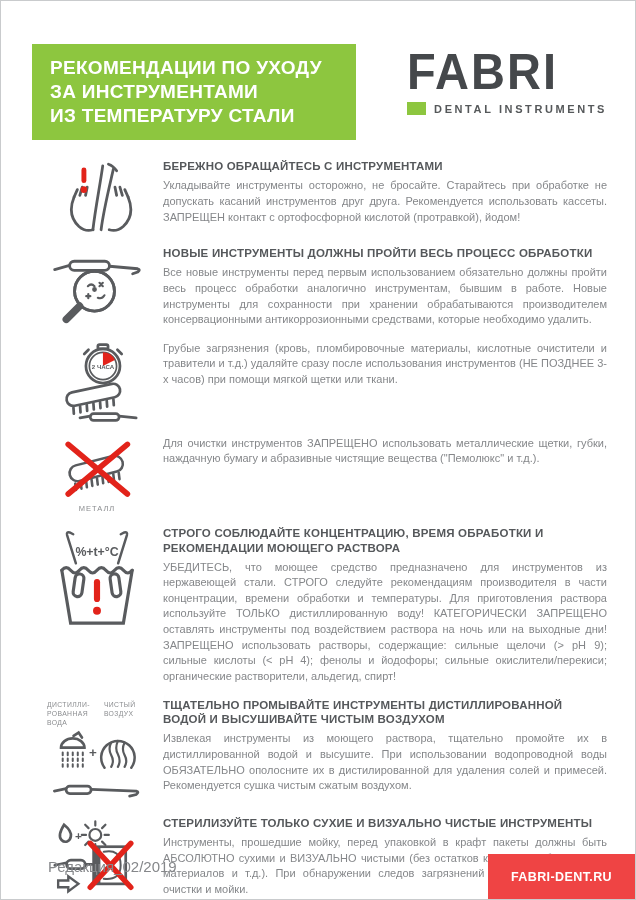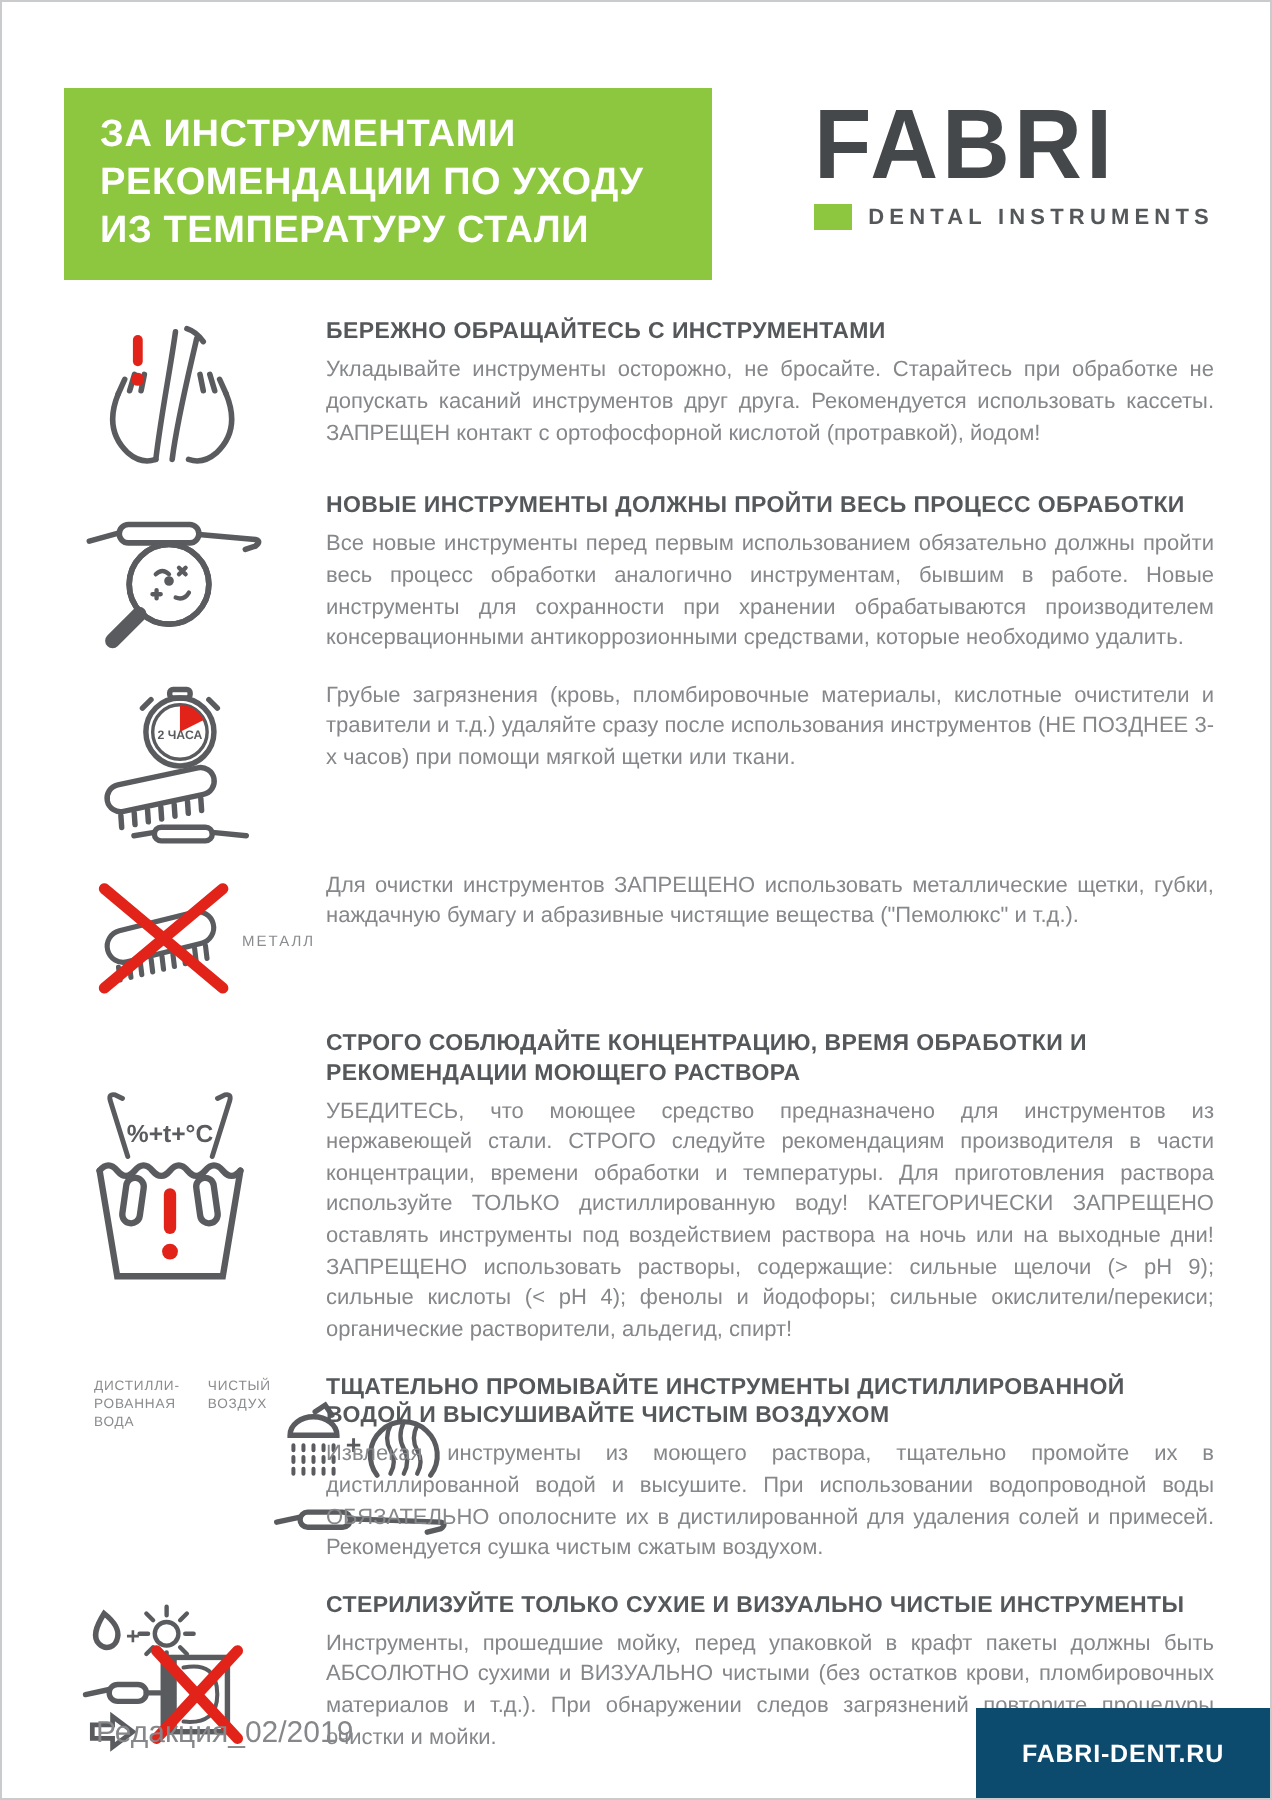--- a/index.html
+++ b/index.html
@@ -15,46 +15,46 @@
     font-weight:bold;font-size:19px;line-height:1.27;letter-spacing:.3px;width:288px;}
   .logo{width:200px;padding-top:4px;}
   .logo-word{font-weight:bold;font-size:47px;line-height:1;color:#45484b;
     letter-spacing:2px;transform:scaleY(1.05);}
   .logo-sub{display:flex;align-items:center;margin-top:7px;}
   .logo-chip{width:36px;height:13px;background:#8DC63F;margin-right:8px;}
   .logo-tag{font-size:11px;letter-spacing:2.6px;color:#55585a;font-weight:700;white-space:nowrap;}
   
   .content{padding:19px 28px 0 40px;}
   .section{display:flex;margin-bottom:13px;}
-  .icon-cell{width:112px;flex:0 0 112px;display:flex;
+  .icon-cell{width:112px;flex:0 0 112px;display:flex;flex-direction:column;
     align-items:center;justify-content:flex-start;padding-top:2px;}
   .txt-cell{flex:1;padding-left:10px;}
   h3{margin:0 0 4px 0;font-size:11.5px;color:#55585b;letter-spacing:.2px;line-height:1.3;}
   .body-text{margin:0;font-size:11px;color:#85878a;line-height:1.42;text-align:justify;}
   .icon-label{font-size:7.5px;color:#8a8c8f;letter-spacing:1px;margin-top:2px;text-align:center;}
   .icon-labels-top{display:flex;gap:14px;margin-bottom:2px;align-self:flex-start;padding-left:6px;}
   .icon-labels-top div{font-size:6.8px;color:#8a8c8f;letter-spacing:.4px;line-height:1.35;}
   .icon-labels-top span{display:block;}
   
   .edition{position:absolute;left:47px;bottom:24px;font-size:15px;color:#85878a;}
-  .site-badge{position:absolute;right:0;bottom:0;width:147px;height:45px;background:#0c4a6e;
+  .site-badge{position:absolute;right:0;bottom:0;width:147px;height:45px;background:#ef4444;
     display:flex;align-items:center;justify-content:center;color:#fff;font-weight:bold;
     font-size:12.5px;letter-spacing:.4px;}
   svg{display:block;}
   svg text{font-family:"Liberation Sans","DejaVu Sans",sans-serif;}
 </style>
 </head>
 <body>
 
 <div class="page">
 
   <div class="header">
     <div class="banner">
+      <div>РЕКОМЕНДАЦИИ ПО УХОДУ</div>
       <div>ЗА ИНСТРУМЕНТАМИ</div>
-      <div>РЕКОМЕНДАЦИИ ПО УХОДУ</div>
       <div>ИЗ ТЕМПЕРАТУРУ СТАЛИ</div>
     </div>
     <div class="logo">
       <div class="logo-word">FABRI</div>
       <div class="logo-sub">
         <div class="logo-chip"></div>
         <div class="logo-tag">DENTAL INSTRUMENTS</div>
       </div>
     </div>
   </div>

